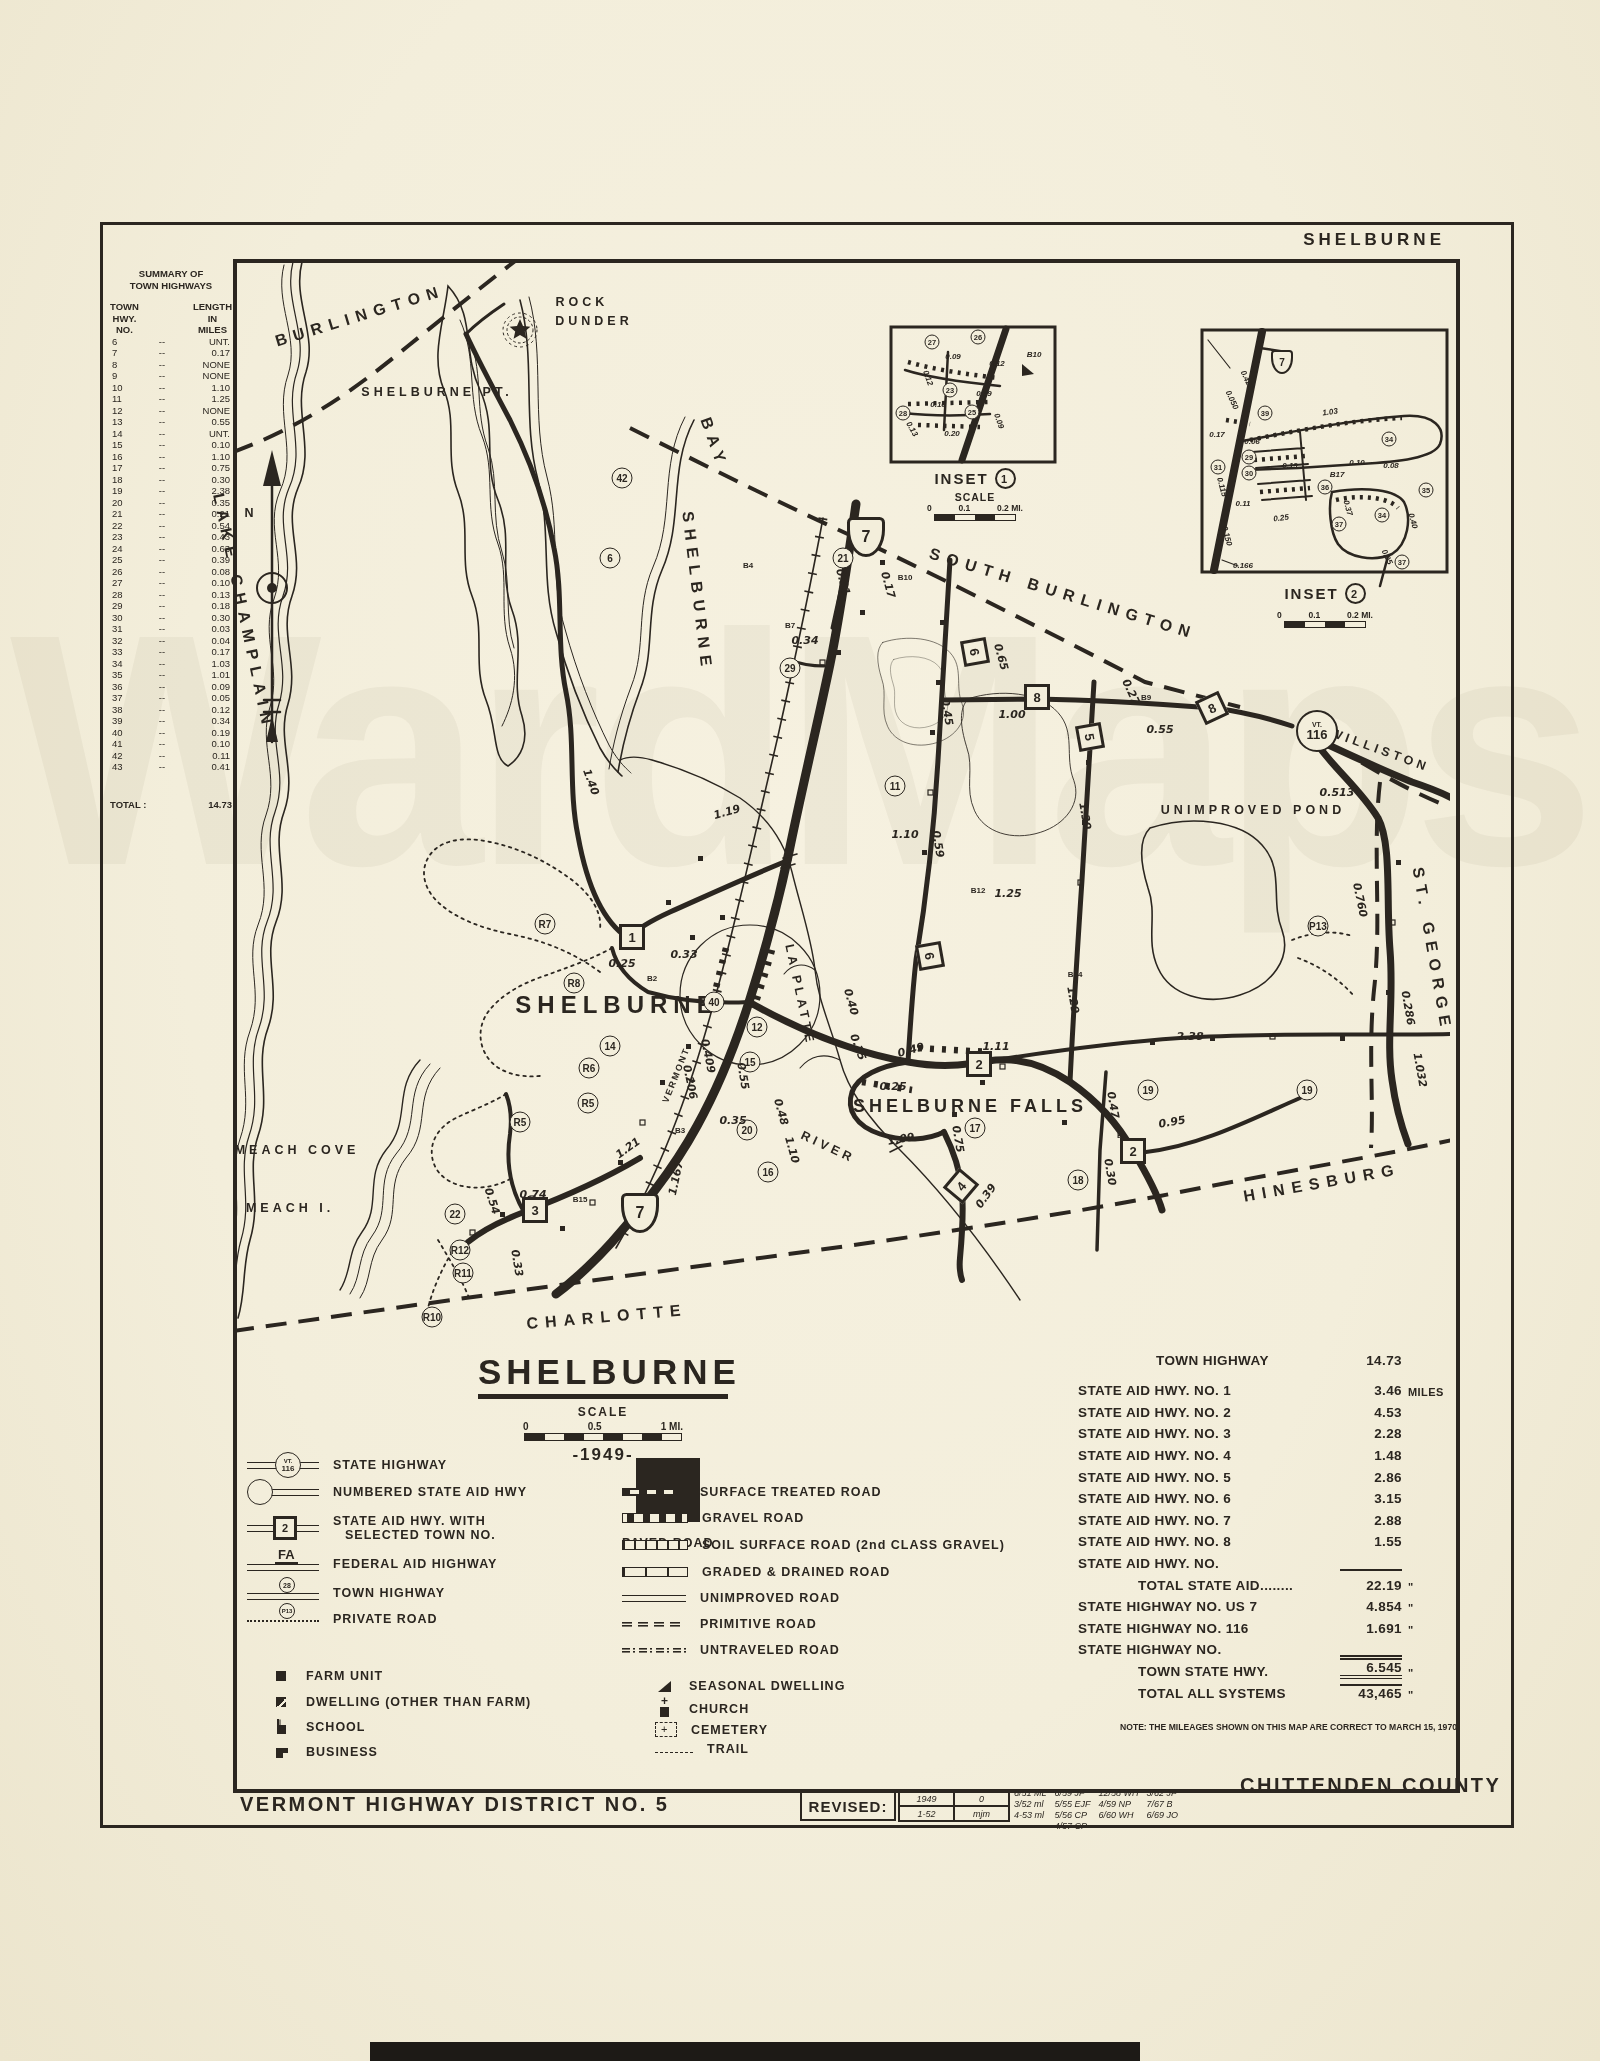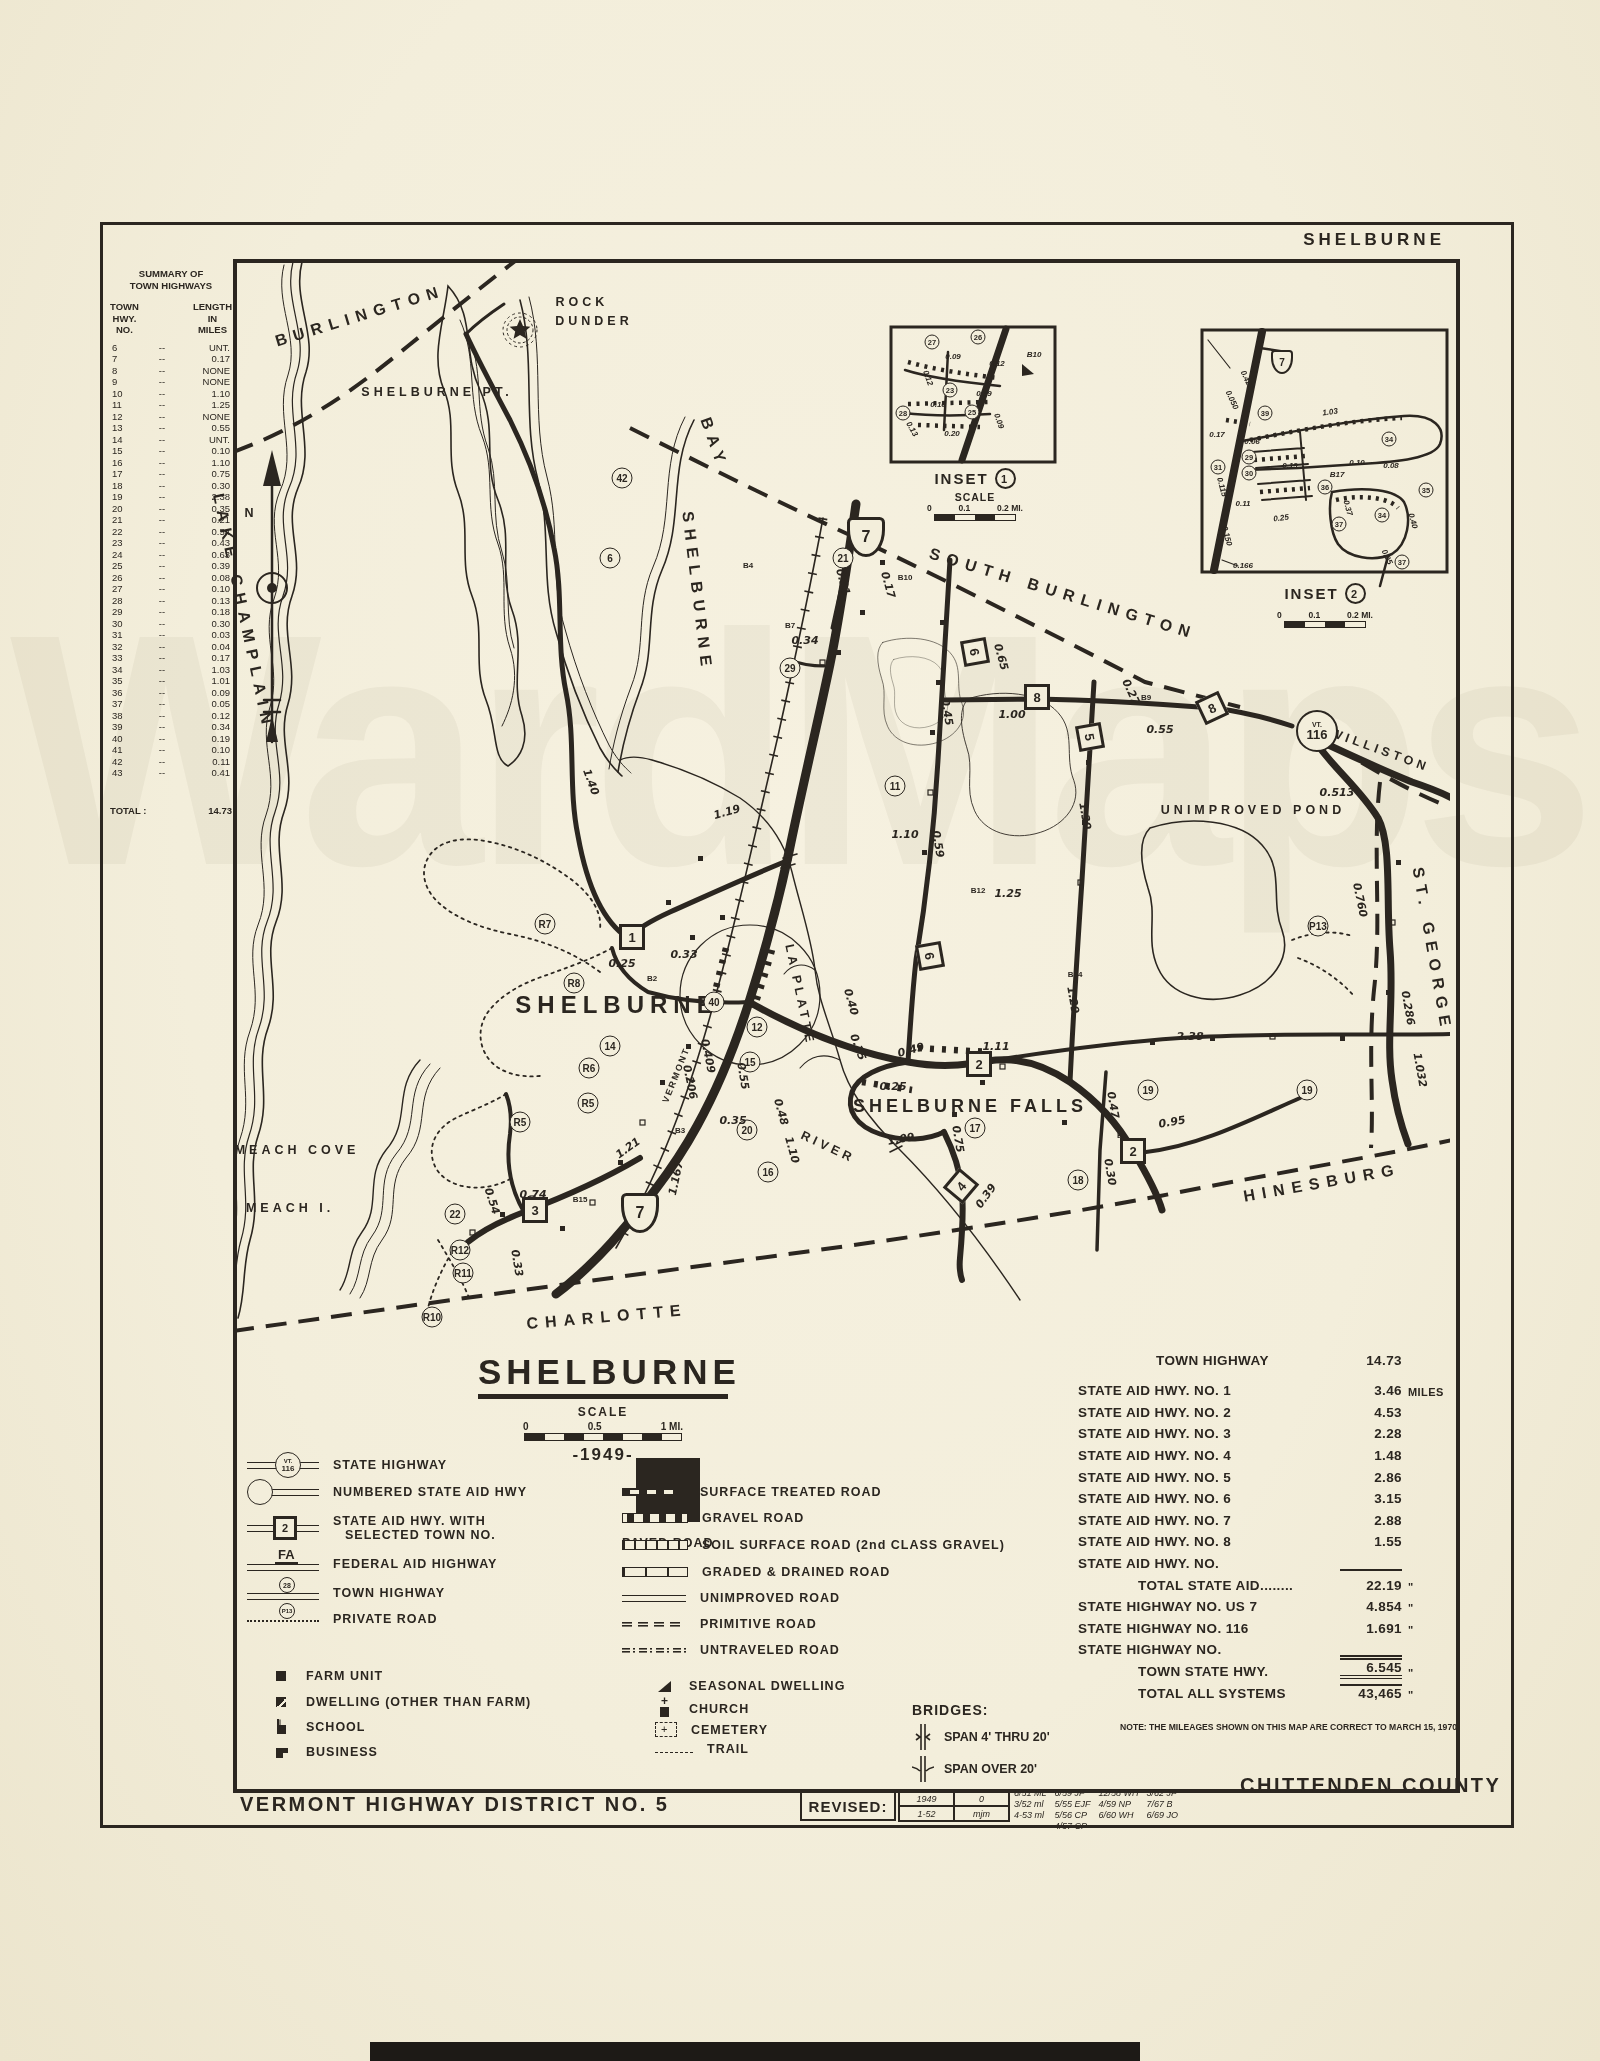--- a/index.html
+++ b/index.html
@@ -24,21 +24,21 @@
   #revised-box{left:800px;top:1791px;width:92px;height:26px;border:2.5px solid var(--ink);
     font-size:15px;font-weight:bold;display:flex;align-items:center;justify-content:center;letter-spacing:1px;}
   #revgrid{left:898px;top:1790px;width:110px;height:30px;border:1.5px solid var(--ink);display:grid;
     grid-template-columns:1fr 1fr;grid-template-rows:1fr 1fr;font-size:9px;font-style:italic;}
   #revgrid span{border:0.5px solid var(--ink);display:flex;align-items:center;justify-content:center;}
   #revisions{left:1014px;top:1788px;width:226px;display:flex;gap:8px;font-size:9px;font-style:italic;line-height:11px;}
   #revisions div{white-space:nowrap;}
   
   #summary{left:110px;top:268px;width:122px;font-size:9.5px;line-height:11.5px;}
   #summary .ttl{text-align:center;font-weight:bold;margin-bottom:10px;}
-  #summary .hdr{display:flex;justify-content:space-between;font-weight:bold;margin-bottom:6px;}
+  #summary .hdr{display:flex;justify-content:space-between;font-weight:bold;}
   #summary .hdr div{text-align:center;}
   .srow{display:flex;justify-content:space-between;padding:0 2px;}
   .srow .sn{width:24px;}
   .srow .sd{width:20px;text-align:center;color:var(--ink);}
   .srow .sv{width:42px;text-align:right;}
   #summary .total{display:flex;justify-content:space-between;margin-top:26px;font-weight:bold;}
   
   #map-title{left:478px;top:1352px;width:250px;text-align:center;}
   #map-title .big{font-size:35px;font-weight:bold;letter-spacing:5px;border-bottom:5px solid var(--ink);padding-bottom:2px;}
   #map-title .scl{font-size:12px;font-weight:bold;letter-spacing:2px;margin-top:6px;}
@@ -848,39 +848,20 @@
   </div>
   <div class="lrow z3" style="left:655px;top:1722px;">
     <span class="g g-cem"></span>
     <span class="leg-label">CEMETERY</span>
   </div>
   <div class="lrow z3" style="left:655px;top:1742px;">
     <span class="g g-trail" style="flex-basis:38px;width:38px;"></span>
     <span class="leg-label">TRAIL</span>
   </div>
 
-  <div id="bridges" class="abs z3">
-    <div class="bt">BRIDGES:</div>
-    <div class="brow">
-      <svg width="22" height="26">
-        <g stroke="#2b2620" stroke-width="1.6" fill="none">
-          <path d="M9,0 V26 M13,0 V26 M4,10 L8,13 L4,16 M18,10 L14,13 L18,16"></path>
-        </g>
-      </svg>
-      <span class="blab">SPAN 4' THRU 20'</span>
-    </div>
-    <div class="brow">
-      <svg width="22" height="26">
-        <g stroke="#2b2620" stroke-width="1.6" fill="none">
-          <path d="M9,0 V26 M13,0 V26 M0,11 C4,12 6,13 8,15 M22,11 C18,12 16,13 14,15"></path>
-        </g>
-      </svg>
-      <span class="blab">SPAN OVER 20'</span>
-    </div>
-  </div>
 
   <div id="mileage" class="abs z3">
     <div>
 
         <div class="mrow town">
           <span class="mlab">TOWN HIGHWAY</span>
           <span class="mval">14.73</span>
           <span class="munit"></span>
         </div>
 

